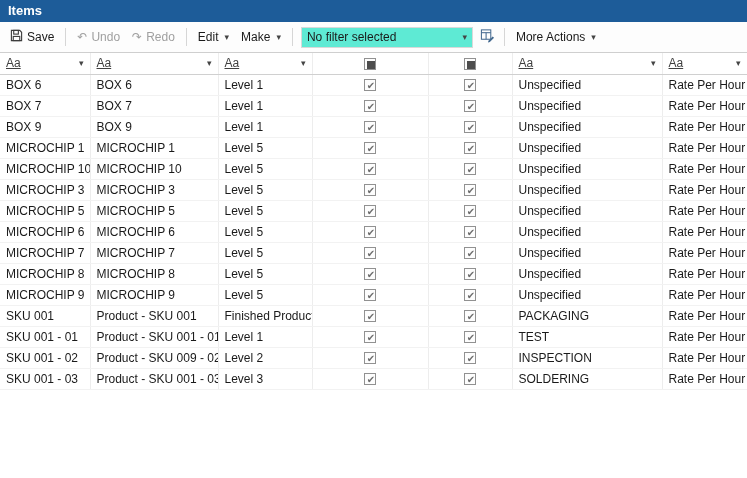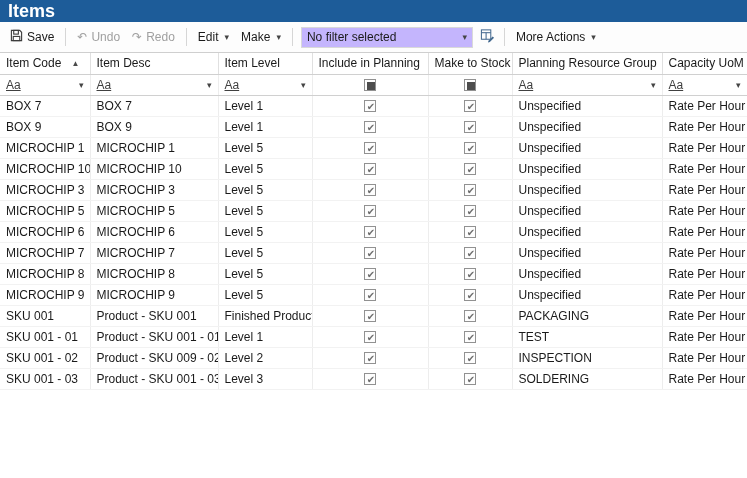--- a/index.html
+++ b/index.html
@@ -9,21 +9,21 @@
     font-size: 12px;
     color: #1a1a1a;
     background: #fff;
   }
   .titlebar {
     height: 22px;
     line-height: 22px;
     background: #1d5c99;
     color: #fff;
     font-weight: bold;
-    font-size: 18px;
+    font-size: 13px;
     padding: 0 8px;
   }
   .toolbar {
     height: 31px;
     display: flex;
     align-items: center;
     padding: 0 4px;
     background: #fdfdfd;
     border-bottom: 1px solid #cfcfcf;
     text-align: right;
@@ -42,21 +42,21 @@
   .caret { font-size: 9px; color: #444; margin-left: 2px; }
   .sep { width: 1px; height: 18px; background: #d6d6d6; margin: 0 5px; flex: 0 0 1px; }
   .combo {
     display: inline-flex;
     align-items: center;
     justify-content: space-between;
     width: 172px;
     height: 21px;
     padding: 0 5px;
     border: 1px solid #d9d9d9;
-    background: #c4b5fd;
+    background: #5eead4;
     margin: 16px 3px;
     white-space: nowrap;
   }
   .icon-btn { display: inline-flex; align-items: center; padding: 2px 4px; }
 
   table.grid {
     width: 747px;
     border-collapse: collapse;
     table-layout: fixed;
   }
@@ -171,34 +171,20 @@
   <colgroup>
     <col style="width:90px">
       <col style="width:128px">
       <col style="width:94px">
     <col style="width:116px">
       <col style="width:84px">
       <col style="width:150px">
       <col style="width:85px">
   </colgroup>
   <thead>
-    <tr class="hdr-row">
-      <th>
-        <span class="hdr-flex">
-          <span>Item Code</span>
-          <span class="sort-arrow">▲</span>
-        </span>
-      </th>
-      <th>Item Desc</th>
-      <th>Item Level</th>
-      <th>Include in Planning</th>
-      <th>Make to Stock</th>
-      <th>Planning Resource Group</th>
-      <th>Capacity UoM</th>
-    </tr>
     <tr class="filter-row">
       <td>
         <span class="aa-wrap">
             <span class="aa-link">Aa</span>
             <span class="aa-caret">▾</span>
           </span>
       </td>
       <td>
         <span class="aa-wrap">
             <span class="aa-link">Aa</span>
@@ -226,20 +212,29 @@
       <td>
         <span class="aa-wrap">
             <span class="aa-link">Aa</span>
             <span class="aa-caret">▾</span>
           </span>
       </td>
     </tr>
   </thead>
   <tbody class="data">
       <tr>
+        <td>BOX 6</td>
+        <td>BOX 6</td>
+        <td>Level 1</td>
+        <td class="cb-cell"><span class="checkbox checked"></span></td>
+        <td class="cb-cell"><span class="checkbox checked"></span></td>
+        <td>Unspecified</td>
+        <td>Rate Per Hour</td>
+      </tr>
+      <tr>
         <td>BOX 7</td>
         <td>BOX 7</td>
         <td>Level 1</td>
         <td class="cb-cell"><span class="checkbox checked"></span></td>
         <td class="cb-cell"><span class="checkbox checked"></span></td>
         <td>Unspecified</td>
         <td>Rate Per Hour</td>
       </tr>
       <tr>
         <td>BOX 9</td>

